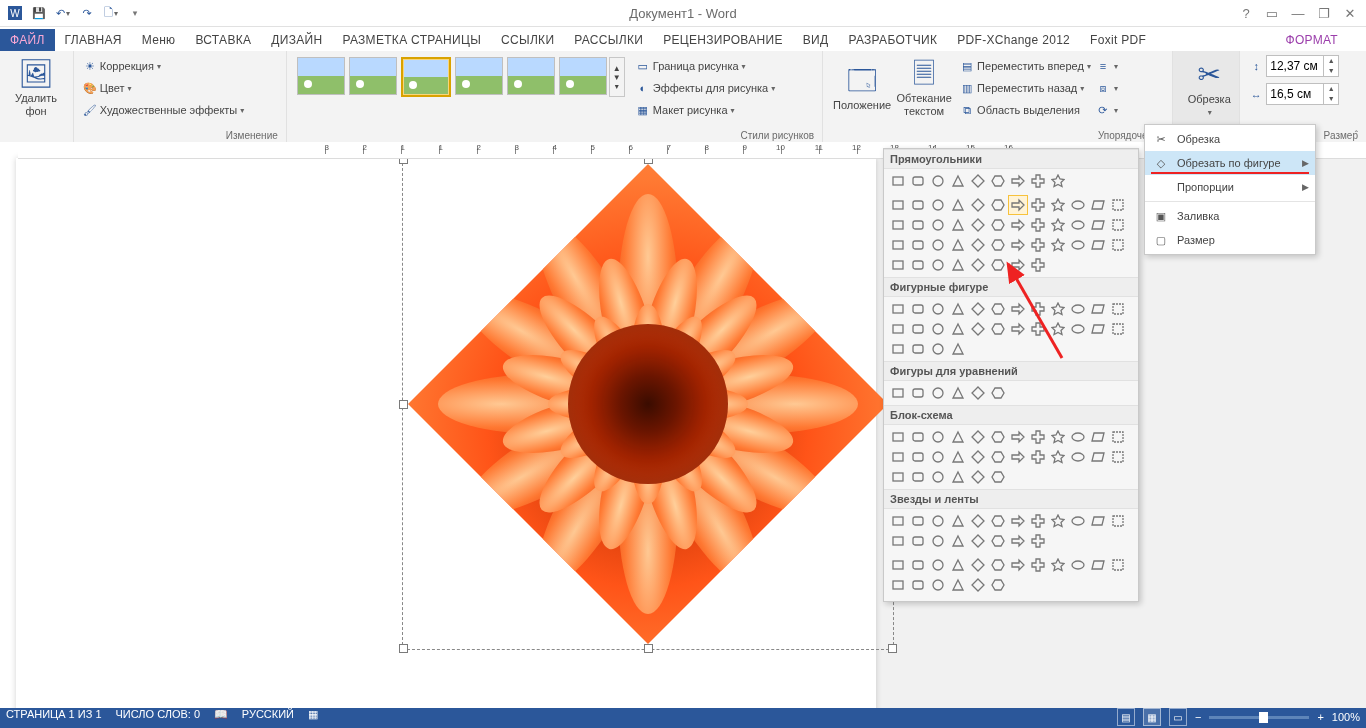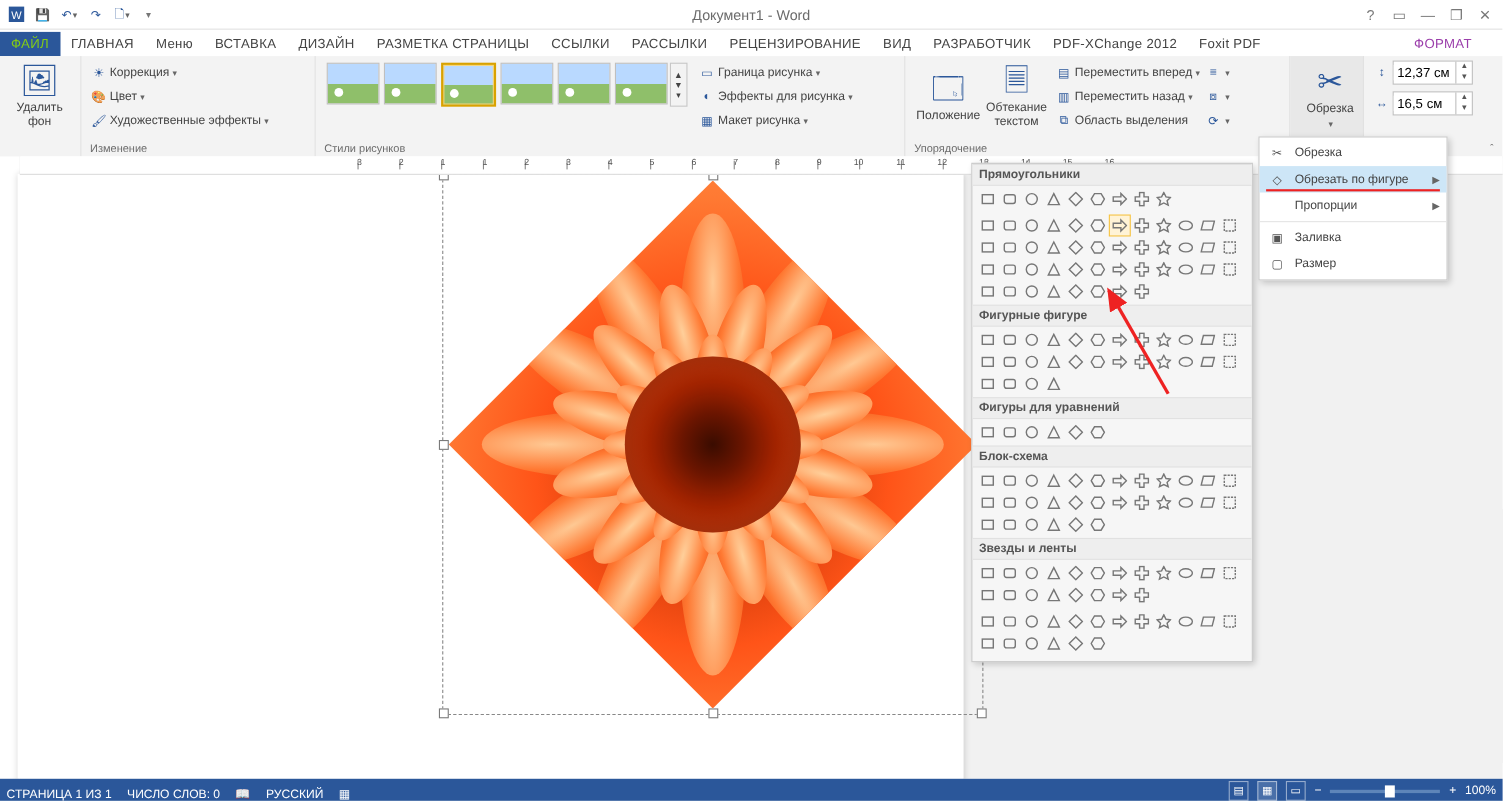--- a/index.html
+++ b/index.html
@@ -4,25 +4,25 @@
 <style>
 html,body{margin:0;padding:0;font-family:"Segoe UI",Tahoma,sans-serif;font-size:11px;color:#444;background:#fff;overflow:hidden;width:1366px;height:728px}
 .titlebar{height:26px;background:#fff;border-bottom:1px solid #e1e1e1;display:flex;align-items:center;position:relative}
 .qat{display:flex;align-items:center;gap:2px;padding-left:4px}
 .qat-btn{width:22px;height:22px;display:flex;align-items:center;justify-content:center;color:#2b579a;cursor:pointer}
 .doc-title{position:absolute;left:50%;transform:translateX(-50%);color:#6b6b6b;font-size:13px}
 .winctrl{position:absolute;right:4px;display:flex;gap:2px}
 .winctrl span{width:24px;height:22px;display:flex;align-items:center;justify-content:center;color:#777;cursor:pointer;font-size:13px}
 .tabs{height:24px;background:#fff;display:flex;align-items:flex-end;padding-left:0;font-size:12px}
 .tab{padding:4px 10px 4px 10px;color:#444;text-transform:uppercase;letter-spacing:.3px;cursor:pointer}
-.tab.file{background:#2b579a;color:#84cc16}
+.tab.file{background:#2b579a;color:#f9a8d4}
 .tab.active{color:#9b3eab}
 .ribbon{height:92px;background:#f3f3f3;border-bottom:1px solid #dcdcdc;display:flex;position:relative}
 .group{border-right:1px solid #e1e1e1;padding:4px 8px 0 8px;display:flex;flex-direction:column;justify-content:space-between;position:relative}
-.group-label{font-size:10px;color:#6b6b6b;text-align:left;padding-bottom:2px}
+.group-label{font-size:10px;color:#6b6b6b;text-align:right;padding-bottom:2px}
 .big-btn{display:flex;flex-direction:column;align-items:center;justify-content:center;width:56px;height:66px;cursor:pointer;font-size:11px;line-height:1.15;text-align:center;gap:2px}
 .big-btn .glyph{font-size:28px;color:#2b579a}
 .row-line{display:flex;align-items:center;gap:2px;height:22px;font-size:11px;cursor:pointer;white-space:nowrap}
 .row-line .ic{width:16px;height:16px;display:inline-flex;align-items:center;justify-content:center;color:#2b579a}
 .thumb{width:46px;height:36px;border:1px solid #bfbfbf;background:linear-gradient(#b9d9ff 50%,#8fbf6a 50%);margin:2px;position:relative}
 .thumb.sel{border:2px solid #d9a200;box-shadow:0 0 0 1px #f7d67b inset}
 .thumb::after{content:"";position:absolute;left:6px;bottom:6px;width:8px;height:8px;background:#fff;border-radius:50%}
 .styles-row{display:flex}
 .group-inner{flex:1;display:flex;align-items:flex-start}
 .spin{display:inline-flex;align-items:center;border:1px solid #bfbfbf;background:#fff;height:20px}
@@ -50,21 +50,21 @@
 .sf-item.hover{outline:1px solid #f7c23c;background:#fff3d6}
 .sf-item svg{width:14px;height:14px;stroke:#777;fill:none;stroke-width:1.3}
 .crop-menu{position:absolute;top:124px;left:1144px;width:170px;background:#fff;border:1px solid #c9c9c9;box-shadow:2px 2px 6px rgba(0,0,0,.2);z-index:60;font-size:11px;padding:2px 0}
 .crop-menu .mi{display:flex;align-items:center;gap:8px;padding:4px 8px;cursor:pointer;position:relative}
 .crop-menu .mi.hover{background:#cde6f7}
 .crop-menu .mi .arw{position:absolute;right:6px;color:#666;font-size:9px}
 .crop-menu .sep{height:1px;background:#e4e4e4;margin:2px 0}
 .crop-menu .ic2{width:16px;height:16px;display:flex;align-items:center;justify-content:center;color:#555}
 .red-under{position:absolute;left:6px;right:6px;bottom:1px;height:2px;background:#e22}
 .arrow-annot{position:absolute;top:258px;left:1002px;z-index:55;pointer-events:none}
-.statusbar{position:absolute;bottom:0;left:0;right:0;height:20px;background:#2b579a;color:#fff;font-size:11px;display:flex;align-items:flex-end;padding:0 6px;gap:14px}
+.statusbar{position:absolute;bottom:0;left:0;right:0;height:20px;background:#2b579a;color:#fff;font-size:11px;display:flex;align-items:flex-start;padding:0 6px;gap:14px}
 .statusbar .right{margin-left:auto;display:flex;align-items:center;gap:8px}
 .zoom-track{width:100px;height:3px;background:#5e85b9;position:relative}
 .zoom-thumb{position:absolute;left:50%;top:-4px;width:9px;height:11px;background:#fff}
 .collapse-caret{position:absolute;right:8px;bottom:2px;font-size:10px;color:#777;cursor:pointer}
 .sb-ic{width:16px;height:16px;display:inline-flex;align-items:center;justify-content:center;border:1px solid rgba(255,255,255,.5);font-size:10px;cursor:pointer}
 .drop{font-size:8px;color:#666;margin-left:1px}
 .petal{position:absolute;background:radial-gradient(ellipse at 50% 30%,#ffcf9a,#ff7a33 55%,#e8470f);border-radius:50% 50% 48% 48%;transform-origin:50% 100%}
 </style>
 </head>
 <body>

